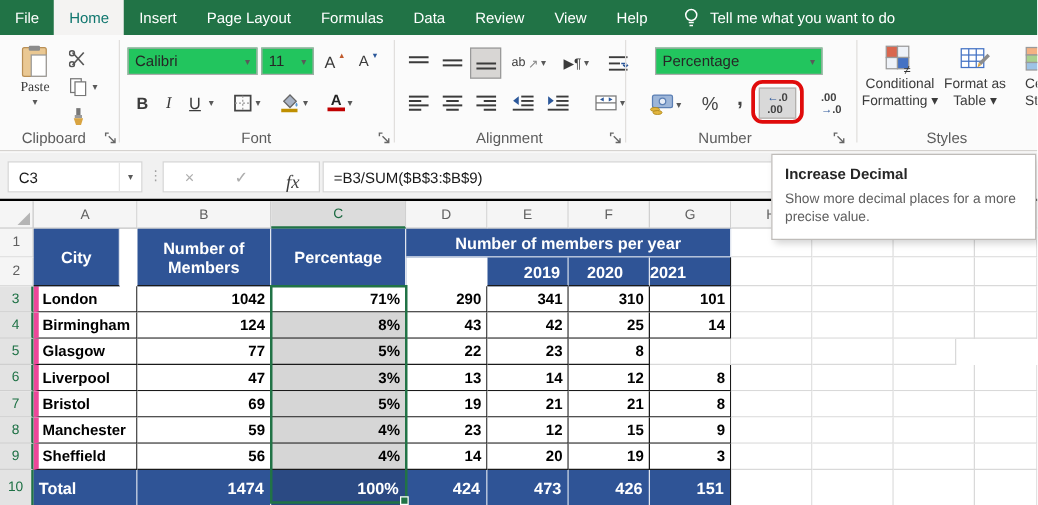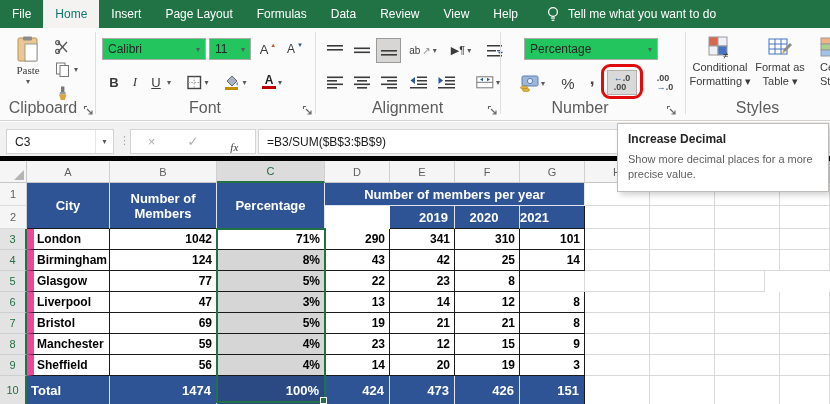--- a/index.html
+++ b/index.html
@@ -11,47 +11,47 @@
   .tabbar { position:absolute; left:0; top:0; width:830px; height:28px; background:#217346;
             display:flex; align-items:stretch; color:#fff; font-size:12px; }
   .tab { display:flex; align-items:center; padding:0 12px; }
   .tab.active { background:#f4f3f2; color:#0f766e; }
   .tellme { display:flex; align-items:center; gap:8px; margin-left:16px; }
 
   
   .ribbon { position:absolute; left:0; top:28px; width:830px; height:93px; background:#fbfbfb;
             border-bottom:1px solid #d5d2cf; font-size:11px; color:#3b3b3b; }
   .vdiv { position:absolute; top:4px; bottom:6px; width:1px; background:#e1dfdd; }
-  .glabel { position:absolute; bottom:3px; text-align:center; color:#5c5c5c; font-size:16px; }
+  .glabel { position:absolute; bottom:3px; text-align:center; color:#5c5c5c; font-size:12px; }
   .launch { position:absolute; bottom:4px; width:11px; height:11px; }
   .rb { position:absolute; display:flex; align-items:center; justify-content:center; gap:2px; }
   .combo { position:absolute; background:#22c55e; border:1px solid #ababab; display:flex;
            align-items:center; padding:0 5px; font-size:12px; color:#262626; }
   .combo .arr { margin-left:auto; font-size:8px; color:#595959; }
   .car { font-size:8px; color:#595959; }
   .bigbtn { position:absolute; display:flex; flex-direction:column; align-items:center; }
   .bigbtn .l1,.bigbtn .l2 { font-size:11px; color:#3b3b3b; line-height:14px; white-space:nowrap; }
   .selbtn { background:#d8d6d4; border:1px solid #9a9a9a; }
   .hovbtn { background:#d9d9d9; border:1px solid #b3b0ad; }
   .two-line { display:flex; flex-direction:column; align-items:flex-start; line-height:9px;
               font-size:9px; font-weight:bold; color:#444; }
   .two-line .bluearr { color:#2b579a; }
   .redring { position:absolute; left:601px; top:36px; width:42px; height:35px;
              border:3px solid #e00b0b; border-radius:9px; z-index:5; }
 
   
   .fbar { position:absolute; left:0; top:122px; width:830px; height:39px; background:#f1f1f1;
-          border-bottom:5px solid #000000; }
+          border-bottom:2px solid #000000; }
   .fbox { position:absolute; top:7px; height:25px; background:#fff; border:1px solid #d4d4d4;
           display:flex; align-items:center; font-size:12px; color:#1a1a1a; }
   .namebox-caret { margin-left:auto; width:18px; align-self:stretch; display:flex; align-items:center;
                    justify-content:center; border-left:1px solid #e6e6e6; font-size:8px; color:#595959; }
   .fdots { position:absolute; left:119px; top:12px; color:#a0a0a0; font-size:11px; letter-spacing:0; }
   .fbtn { width:36px; text-align:center; font-size:13px; color:#adadad; }
-  .fx { font-family:"Liberation Serif",serif; font-style:italic; color:#3d3d3d; font-size:11px;margin-top:10px; }
+  .fx { font-family:"Liberation Serif",serif; font-style:italic; color:#3d3d3d; font-size:15px;margin-top:10px; }
 
   
   .sheet { position:absolute; left:0; top:161px; width:830px; height:243px; background:#fff; }
   .chrow { display:flex; height:22px; }
   .corner { width:27px; position:relative; background:#f5f5f5; border-right:1px solid #c9c9c9;
             border-bottom:1px solid #c6c6c6; }
   .corner::after { content:""; position:absolute; right:2px; bottom:2px;
                    border-left:10px solid transparent; border-bottom:10px solid #b5b5b5; }
   .colh { background:#f5f5f5; border-right:1px solid #d0d0d0; border-bottom:1px solid #c6c6c6;
           display:flex; align-items:center; justify-content:center; font-size:11px; color:#5f5f5f; }
@@ -65,21 +65,21 @@
          border-right:1px solid #d0d0d0; border-bottom:1px solid #dcdcdc; display:flex;
          align-items:center; justify-content:center; font-size:11px; }
   .fc { background:#fff; border-right:1px solid #d9d9d9; border-bottom:1px solid #d9d9d9; }
   .mfc { position:absolute; height:23px; }
   .drow { display:flex; height:21px; }
   .rh { width:27px; background:#e3e3e3; color:#1e7145; border-right:2px solid #217346;
         border-bottom:1px solid #cfcfcf; display:flex; align-items:center; justify-content:center;
         font-size:11px; }
   .cell { font-size:12px; font-weight:bold; color:#000; display:flex; align-items:center;
           border-right:1px solid #1a1a1a; border-bottom:1px solid #1a1a1a; background:#fff; }
-  .cl { padding-left:3px; border-left:7px solid #ec4899; }
+  .cl { padding-left:3px; border-left:4px solid #ec4899; }
   .cr { justify-content:flex-end; padding-right:4px; }
   .gray { background:#d6d6d6; }
   .trow { display:flex; height:28px; }
   .tcell { background:#2f5496; color:#fff; font-weight:bold; font-size:13px; display:flex;
            align-items:center; border-right:1px solid rgba(255,255,255,.85); }
   .tcell.cr { justify-content:flex-end; padding-right:5px; }
   .tcell.dark { background:#2b4a83; }
   .selring { position:absolute; left:216px; top:67px; width:110px; height:175px;
              border:2px solid #217346; pointer-events:none; z-index:4; }
   .selhandle { position:absolute; left:320px; top:236px; width:7px; height:7px; background:#217346;
@@ -444,21 +444,21 @@
       <div class="colh wK"></div>
     </div>
 
     <div class="mblock">
       <div class="rhn" style="top:0;">
           <span>1</span>
         </div>
       <div class="rhn" style="top:23px;">
           <span>2</span>
         </div>
-      <div class="mcell" style="left:27px;top:0;width:83px;height:46px;">
+      <div class="mcell" style="left:27px;top:0;width:69px;height:46px;">
           <span>City</span>
         </div>
       <div class="mcell" style="left:110px;top:0;width:107px;height:46px;padding:0 6px;justify-content:flex-end;">
           <span>Number of Members</span>
         </div>
       <div class="mcell" style="left:217px;top:0;width:108px;height:46px;">
           <span>Percentage</span>
         </div>
       <div class="mcell" style="left:325px;top:0;width:260px;height:23px;border-bottom:1px solid rgba(255,255,255,.85);">
           <span>Number of members per year</span>

